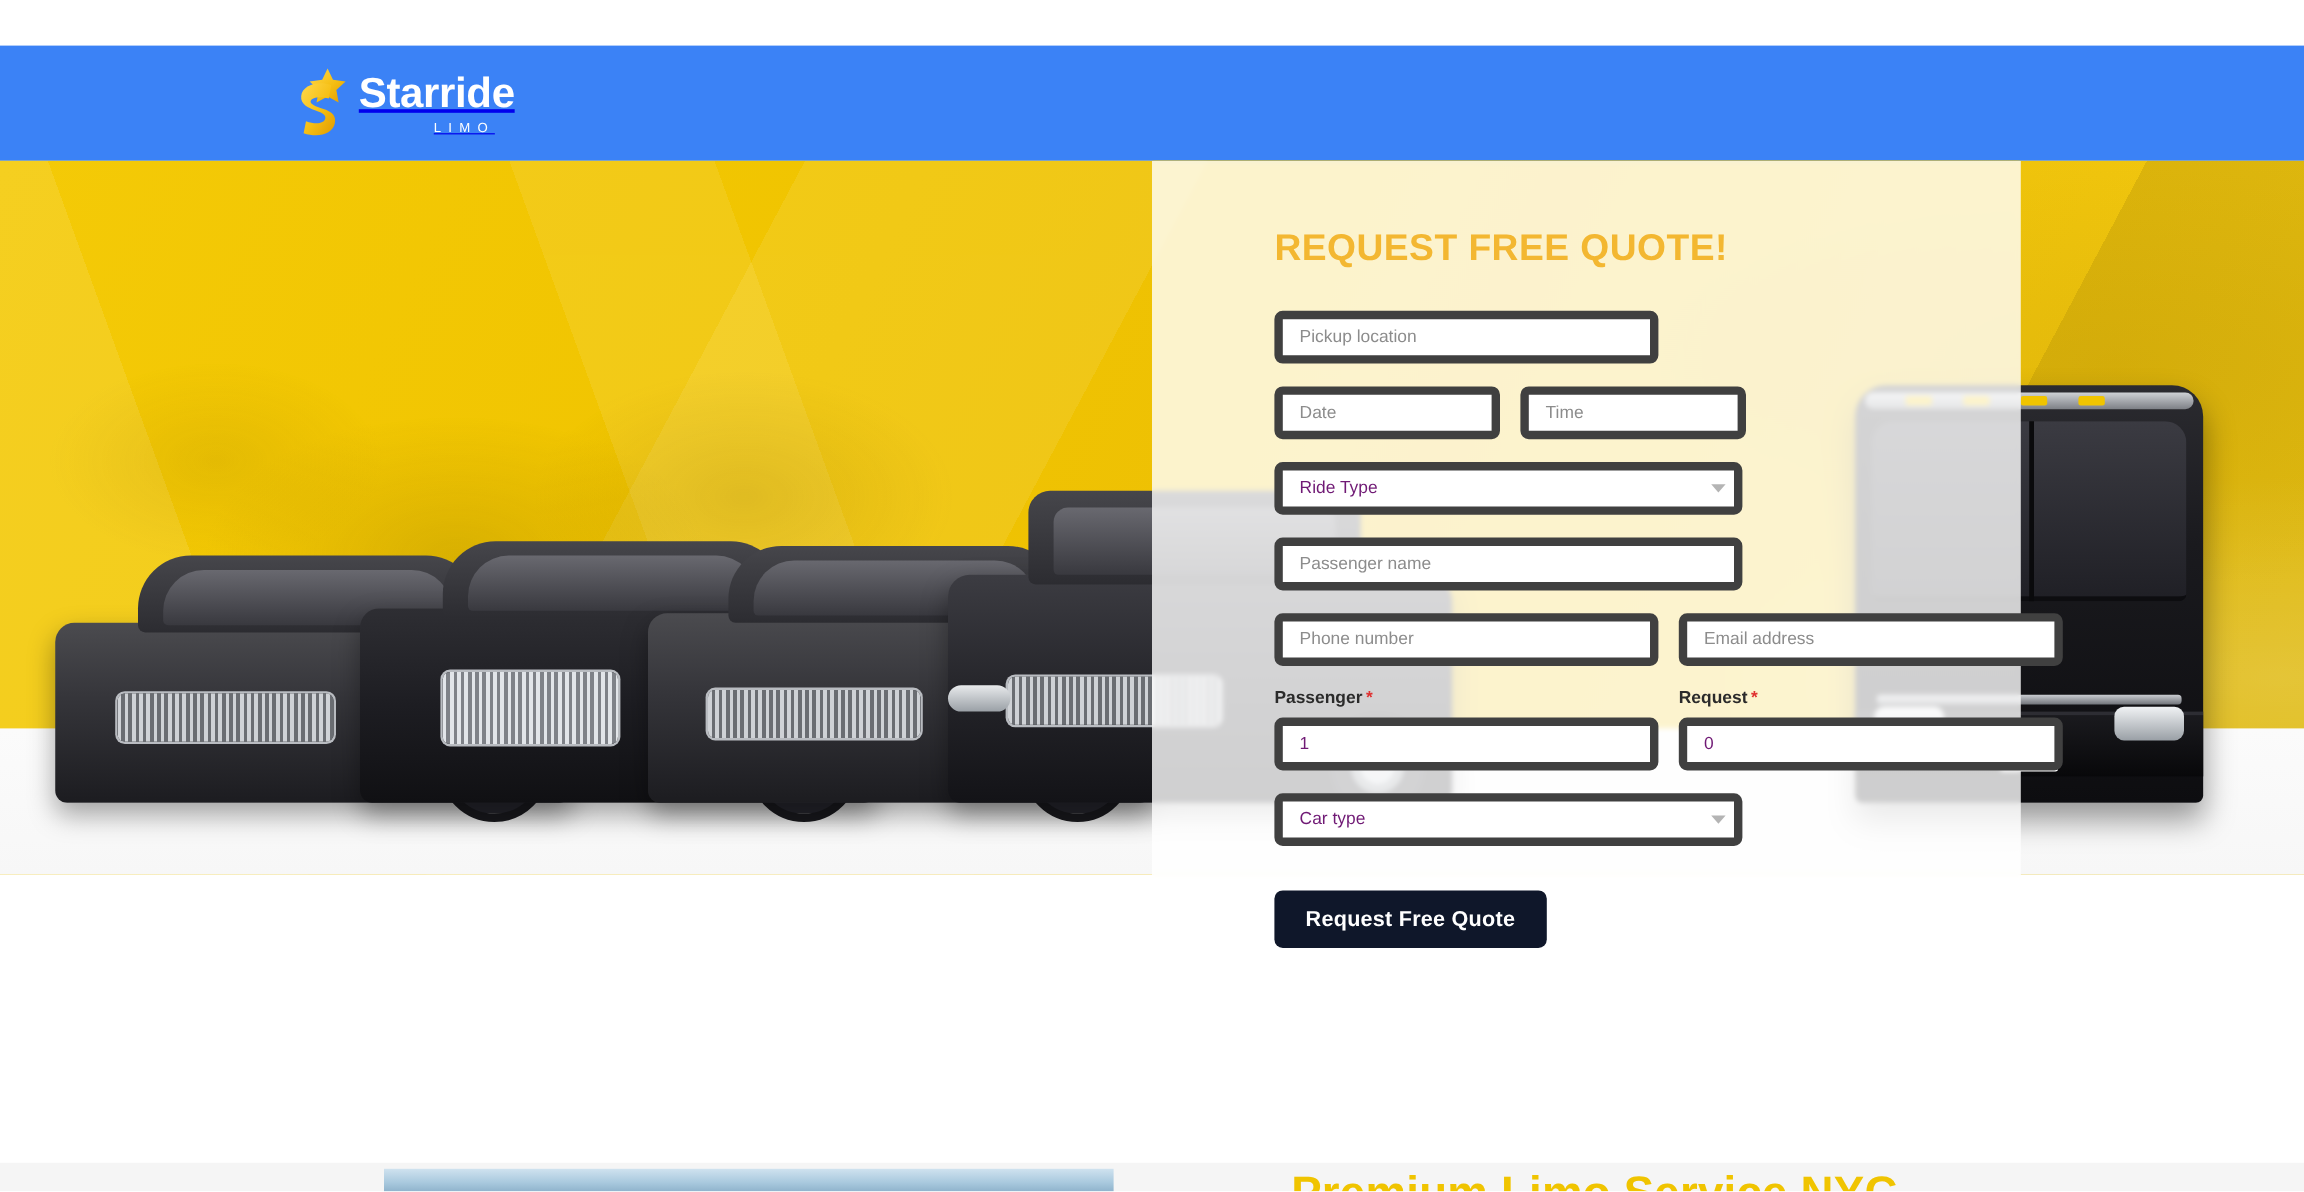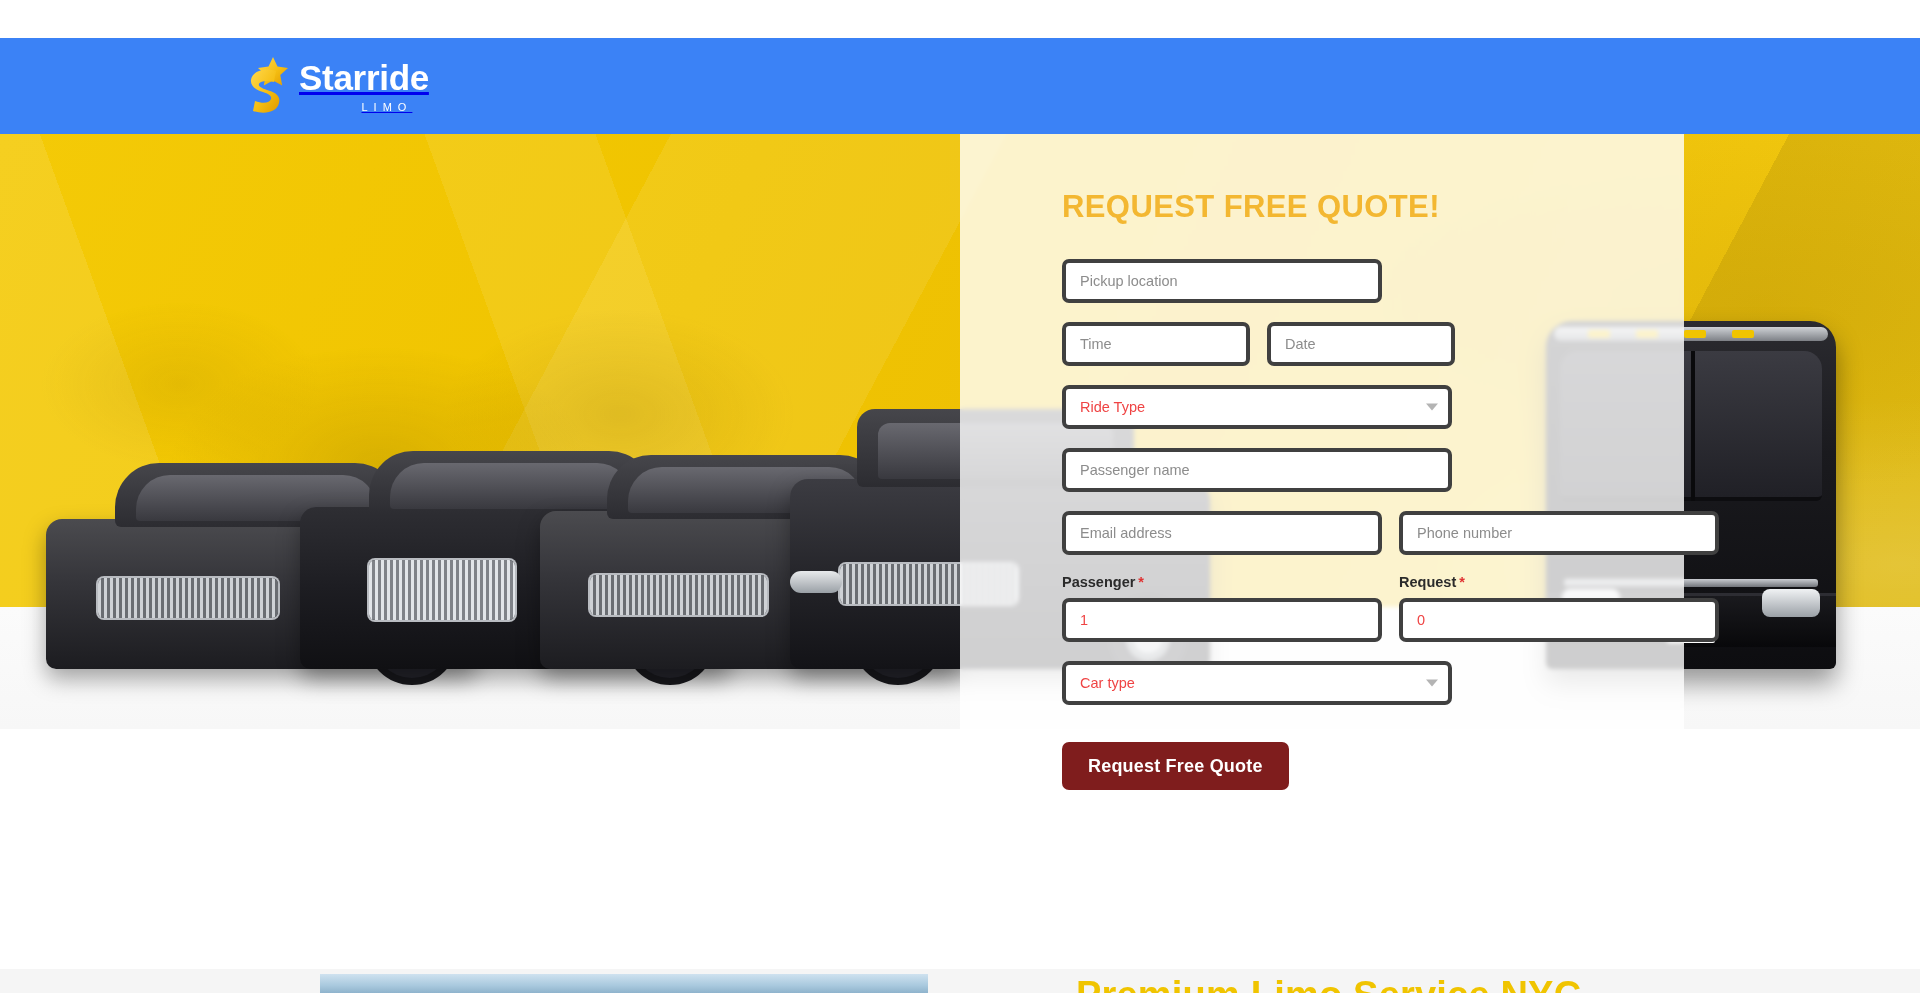--- a/index.html
+++ b/index.html
@@ -256,27 +256,27 @@
     font-weight: 700;
     color: #f3b731;
     letter-spacing: .4px;
     margin: 15px 0 34px 0;
   }
 
   .row { display: flex; gap: 17px; margin-bottom: 19px; }
 
   .field {
     height: 44px;
-    border: 4px solid #404040;
+    border: 7px solid #404040;
     border-radius: 7px;
     background: #ffffff;
     padding: 0 14px;
     font-family: "Liberation Sans", sans-serif;
     font-size: 14.5px;
-    color: #ef4444;
+    color: #701a75;
     outline: none;
     width: 100%;
   }
   .field::placeholder { color: #8c8c8c; }
 
   .w-half { width: 320px; flex: none; }
   .w-date { width: 188px; flex: none; }
   .w-time { width: 188px; flex: none; }
   .w-name { width: 390px; flex: none; }
 
@@ -301,21 +301,21 @@
     color: #2b2b2b;
   }
   .req { color: #e03131; font-weight: 700; margin-left: 3px; }
 
   .submit-btn {
     margin-top: 18px;
     height: 48px;
     padding: 0 26px;
     border: none;
     border-radius: 7px;
-    background: #7f1d1d;
+    background: #0f172a;
     color: #ffffff;
     font-family: "Liberation Sans", sans-serif;
     font-size: 18px;
     font-weight: 600;
     letter-spacing: .2px;
     cursor: pointer;
   }
 </style>
 </head>
 <body>
@@ -409,38 +409,38 @@
   <div class="quote-panel">
     <div class="quote-inner">
 
       <div class="quote-title">REQUEST FREE QUOTE!</div>
 
       <div class="row">
         <input class="field w-half" type="text" placeholder="Pickup location" style="">
       </div>
 
       <div class="row">
+        <input class="field w-date" type="text" placeholder="Date" style="">
         <input class="field w-time" type="text" placeholder="Time" style="">
-        <input class="field w-date" type="text" placeholder="Date" style="">
       </div>
 
       <div class="row">
         <div class="select-wrap">
           <input class="field" type="text" readonly="" value="Ride Type" style="">
           <span class="caret"></span>
         </div>
       </div>
 
       <div class="row">
         <input class="field w-name" type="text" placeholder="Passenger name" style="">
       </div>
 
       <div class="row">
+        <input class="field w-half" type="text" placeholder="Phone number" style="">
         <input class="field w-half" type="text" placeholder="Email address" style="">
-        <input class="field w-half" type="text" placeholder="Phone number" style="">
       </div>
 
       <div class="labels-row">
         <div class="fld-label">
           <span>Passenger</span><span class="req">*</span>
         </div>
         <div class="fld-label">
           <span>Request</span><span class="req">*</span>
         </div>
       </div>

